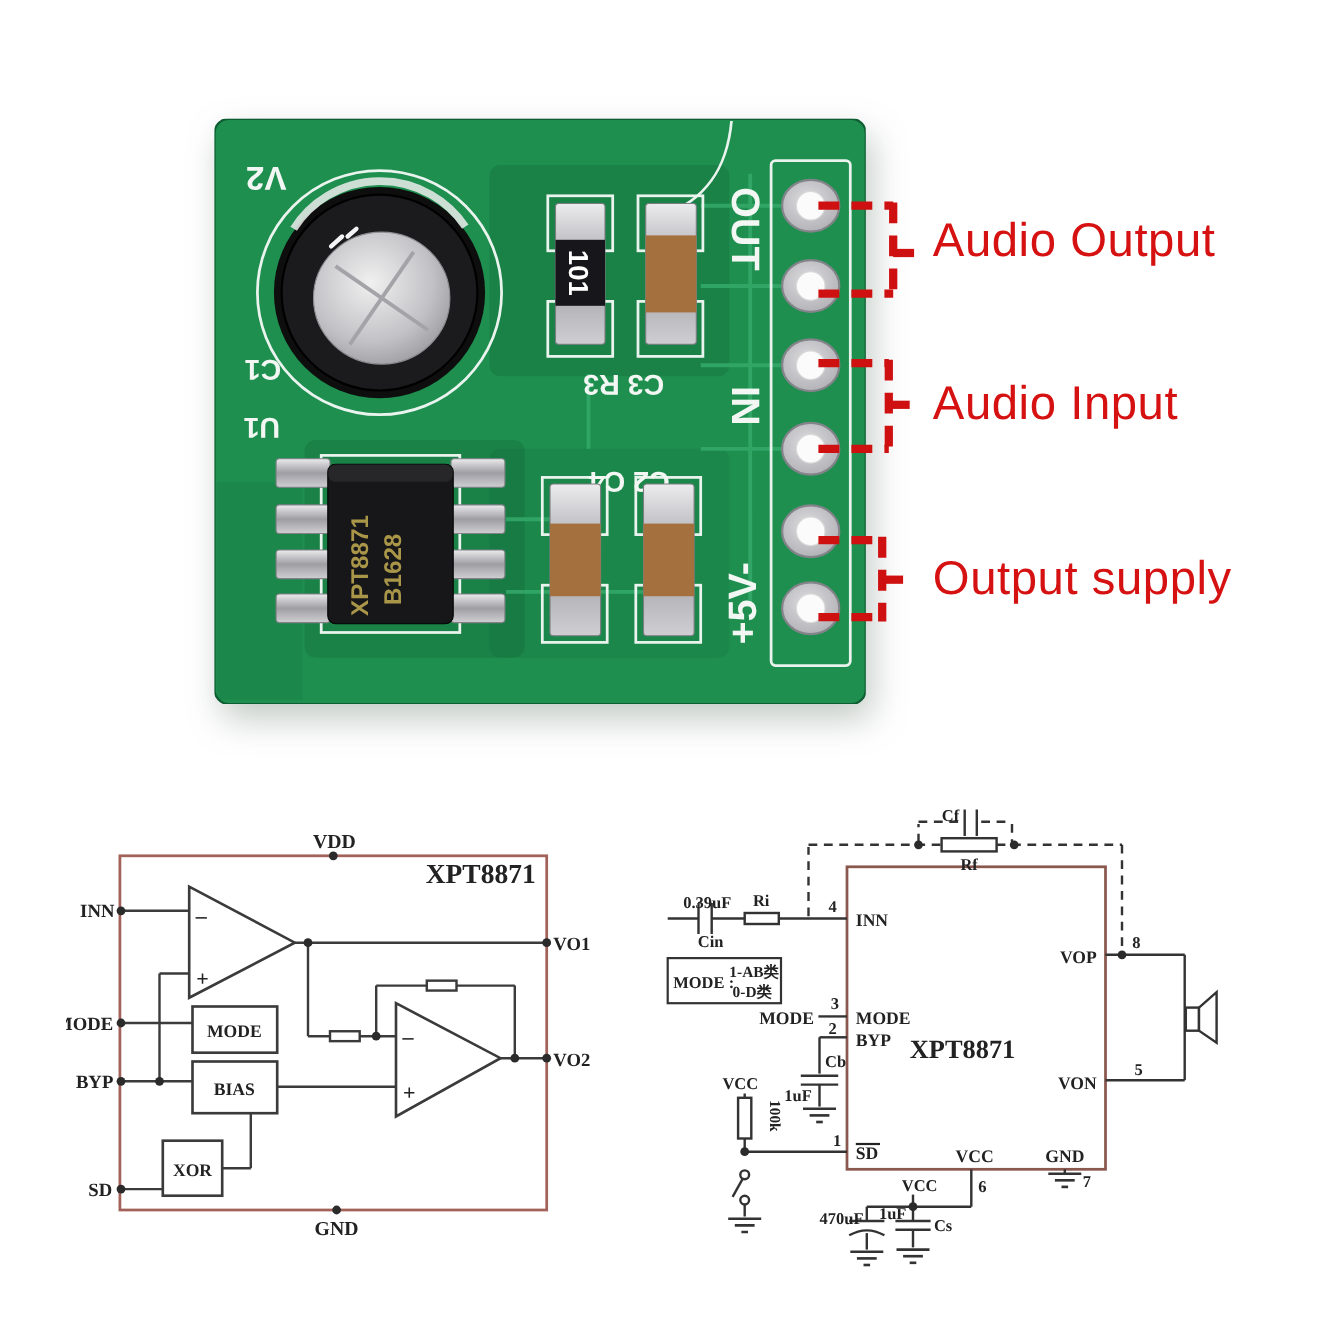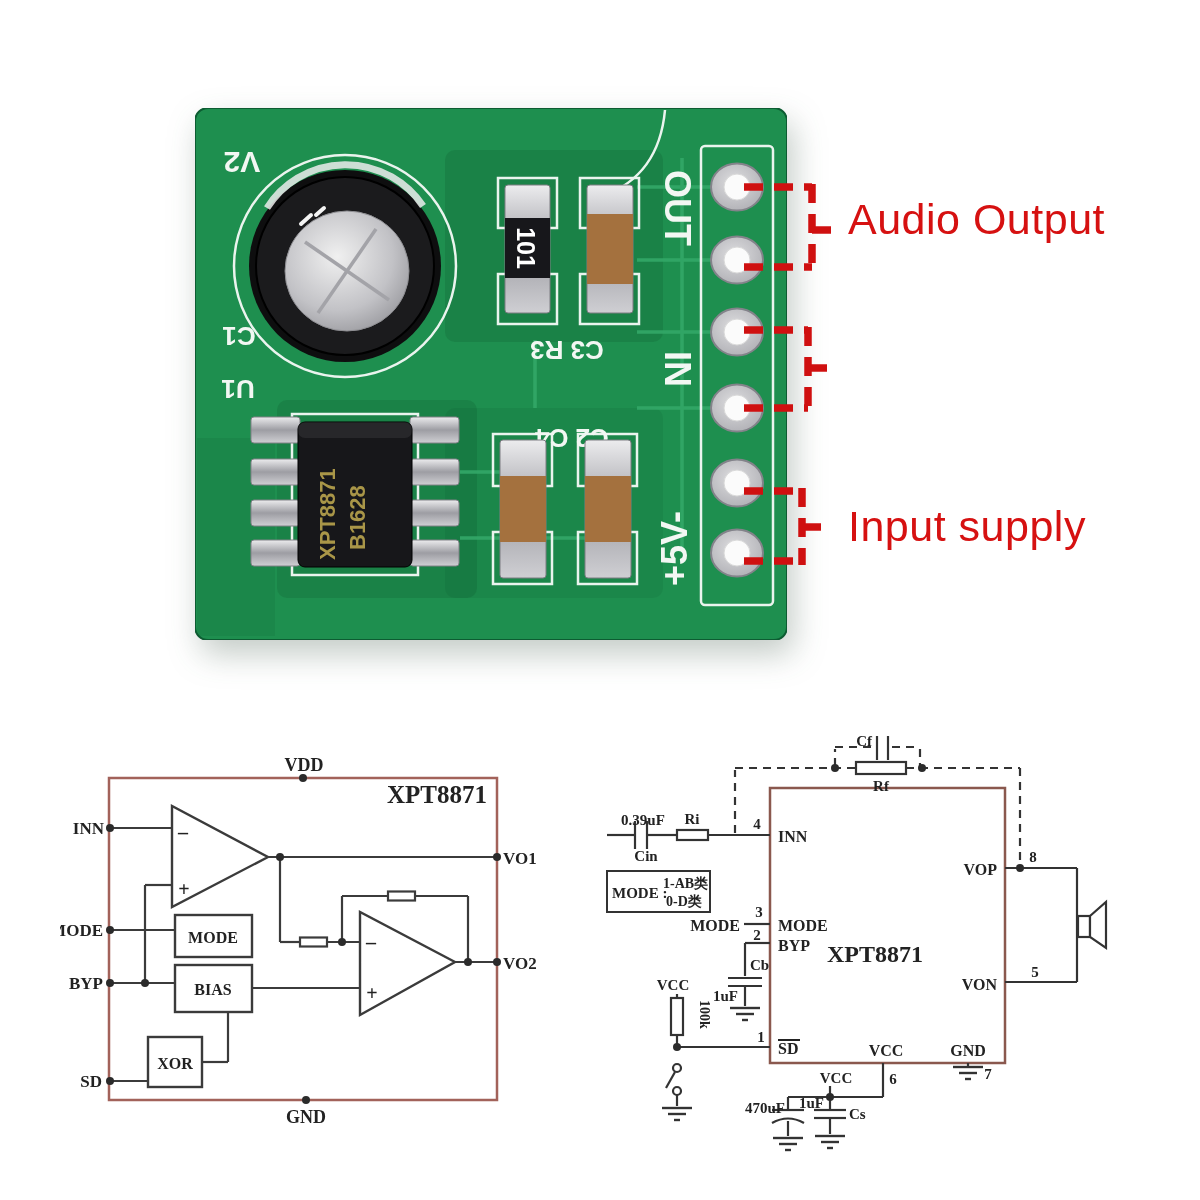--- a/index.html
+++ b/index.html
@@ -176,21 +176,22 @@
       <g>
         <path d="M744,491 H802"></path>
           <path d="M744,561 H802"></path>
           <path d="M802,488 V565"></path>
           <path d="M802,527 H829"></path>
       </g>
     </g>
   </svg>
 
   <div class="ann" style="left:848px;top:196px">Audio Output</div>
-  <div class="ann" style="left:848px;top:503px">Input supply</div>
+  <div class="ann" style="left:848px;top:344px">Audio Input</div>
+  <div class="ann" style="left:848px;top:503px">Output supply</div>
 
   <svg class="abs" style="left:60px;top:735px" width="480" height="410" viewBox="60 735 480 410">
     <rect x="109" y="778" width="388" height="322" fill="#ffffff" stroke="#a2625a" stroke-width="2.5"></rect>
 
     <g stroke="#3b3b3b" stroke-width="2.2" fill="none">
       <line x1="110" y1="828" x2="172" y2="828"></line>
       <line x1="110" y1="930" x2="175" y2="930"></line>
       <line x1="110" y1="983" x2="175" y2="983"></line>
       <line x1="110" y1="1081" x2="148" y2="1081"></line>
       <line x1="145" y1="885" x2="145" y2="983"></line>

